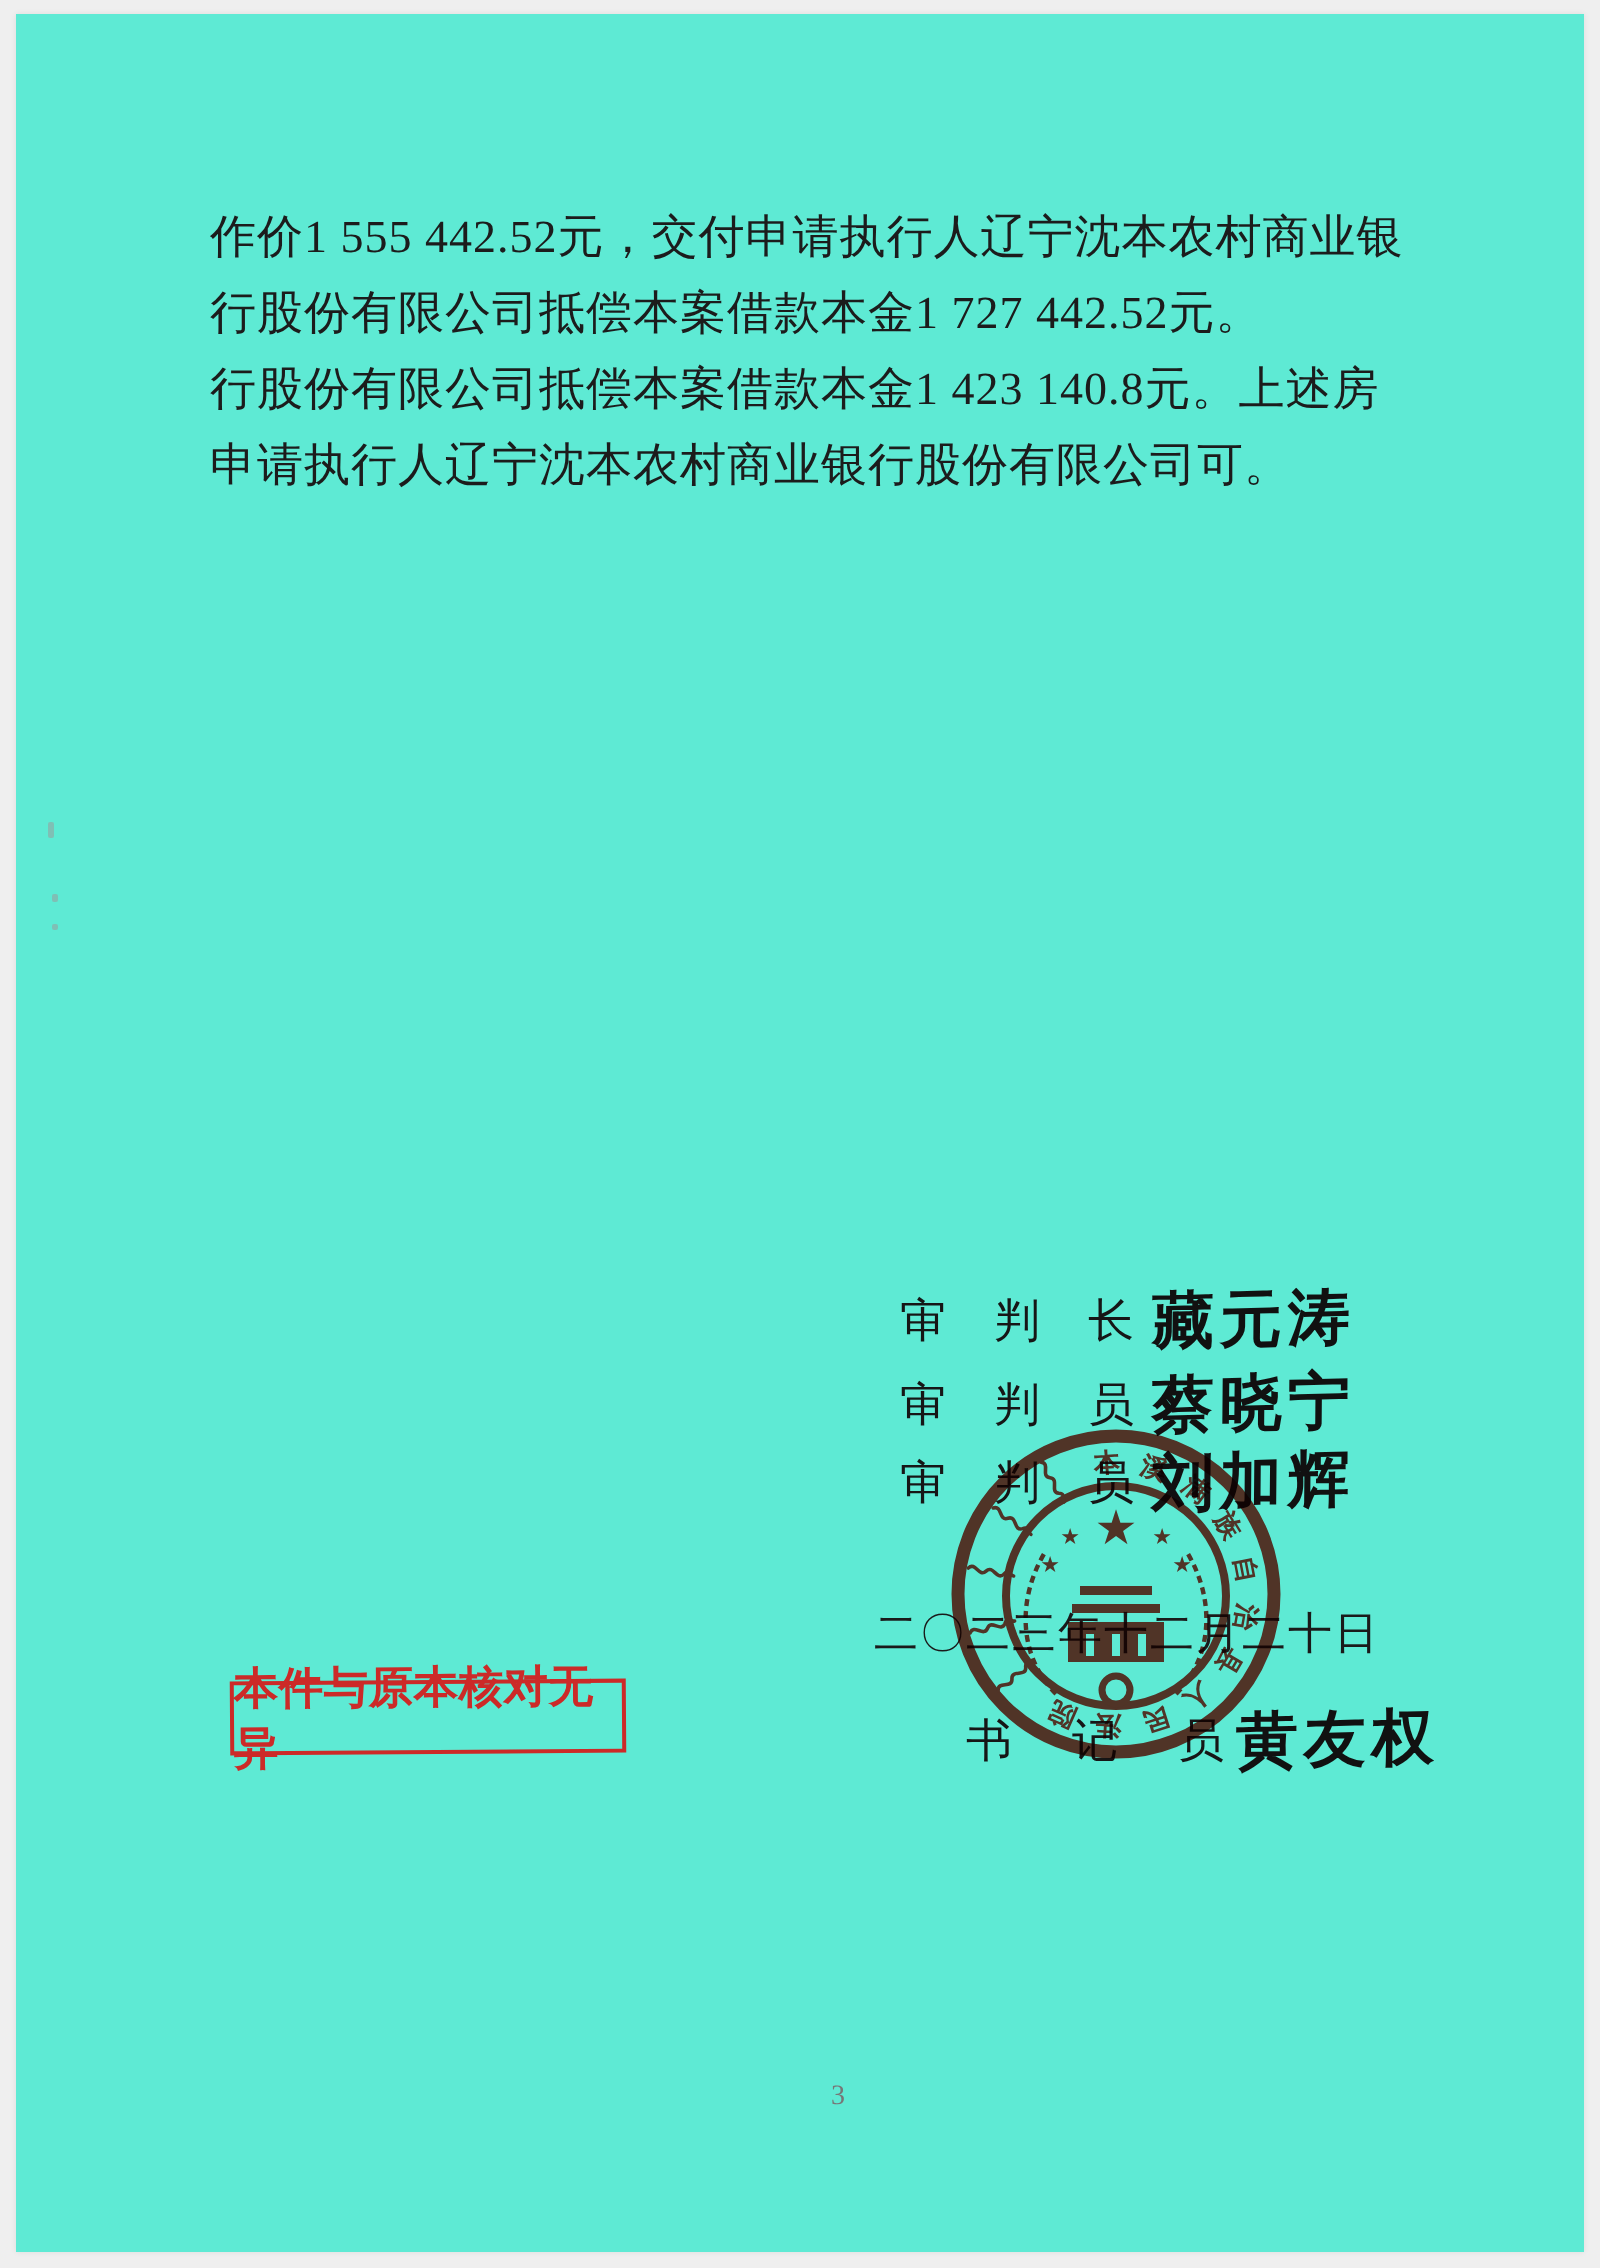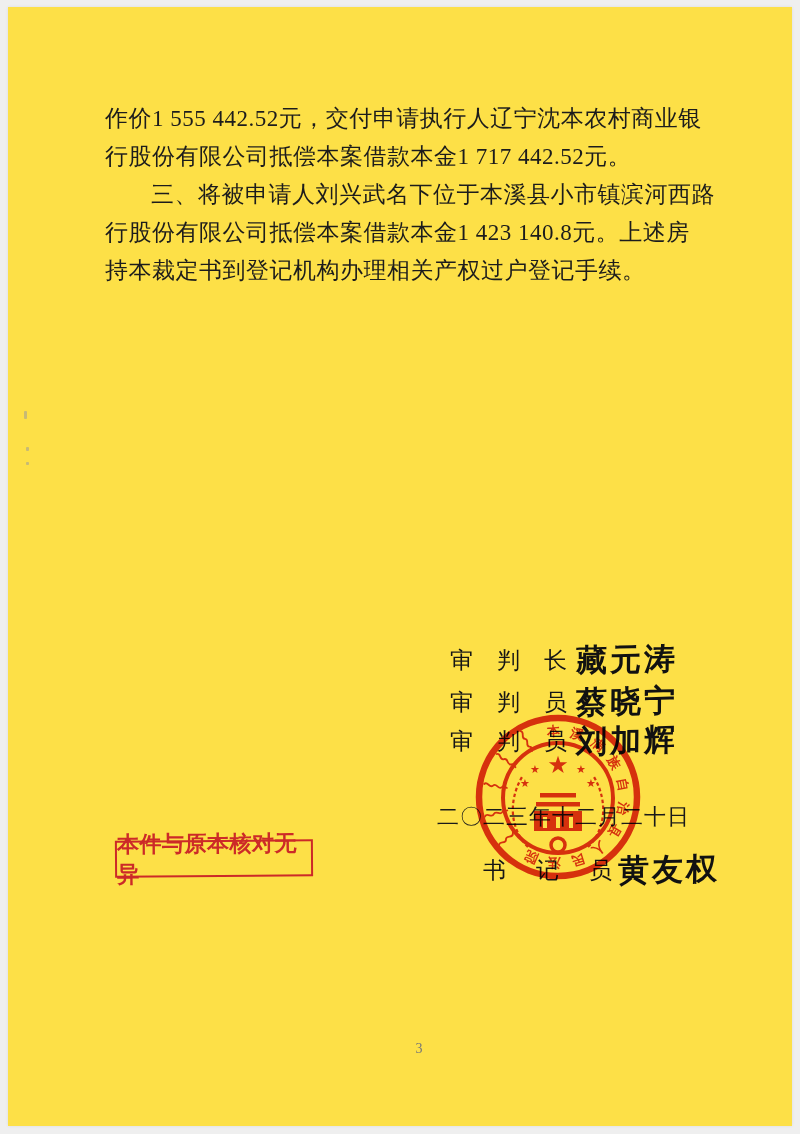--- a/index.html
+++ b/index.html
@@ -4,21 +4,21 @@
 <style>
   html,body{margin:0;padding:0;}
   body{
     width:800px;height:1134px;position:relative;
     background:#efefef;
     font-family:"Liberation Serif","DejaVu Serif",serif;
     overflow:hidden;
   }
   .page{
     position:absolute;left:8px;top:7px;width:784px;height:1119px;
-    background:#fde047;
+    background:#5eead4;
     box-shadow:0 0 3px rgba(0,0,0,0.08);
   }
   
   .body-text{
     position:absolute;left:97px;top:93px;width:612px;
     font-size:23px;color:#1c1c1c;
   }
   .body-line{
     height:38px;line-height:38px;white-space:nowrap;
     letter-spacing:0.5px;
@@ -67,24 +67,23 @@
   .speck.s2{left:18px;top:440px;width:3px;height:4px;}
   .speck.s3{left:18px;top:455px;width:3px;height:3px;}
 </style>
 </head>
 <body>
 
 <div class="page">
 
   <div class="body-text">
     <div class="body-line">作价1 555 442.52元，交付申请执行人辽宁沈本农村商业银</div>
-    <div class="body-line">行股份有限公司抵偿本案借款本金1 717 442.52元。</div>
-    <div class="body-line indent">三、将被申请人刘兴武名下位于本溪县小市镇滨河西路</div>
+    <div class="body-line">行股份有限公司抵偿本案借款本金1 727 442.52元。</div>
     <div class="body-line">行股份有限公司抵偿本案借款本金1 423 140.8元。上述房</div>
-    <div class="body-line">持本裁定书到登记机构办理相关产权过户登记手续。</div>
+    <div class="body-line">申请执行人辽宁沈本农村商业银行股份有限公司可。</div>
   </div>
 
   <div class="sig-row" style="top:638px;">
     <span class="sig-role">审判长</span>
     <span class="sig-name">藏元涛</span>
   </div>
   <div class="sig-row" style="top:680px;">
     <span class="sig-role">审判员</span>
     <span class="sig-name">蔡晓宁</span>
   </div>

